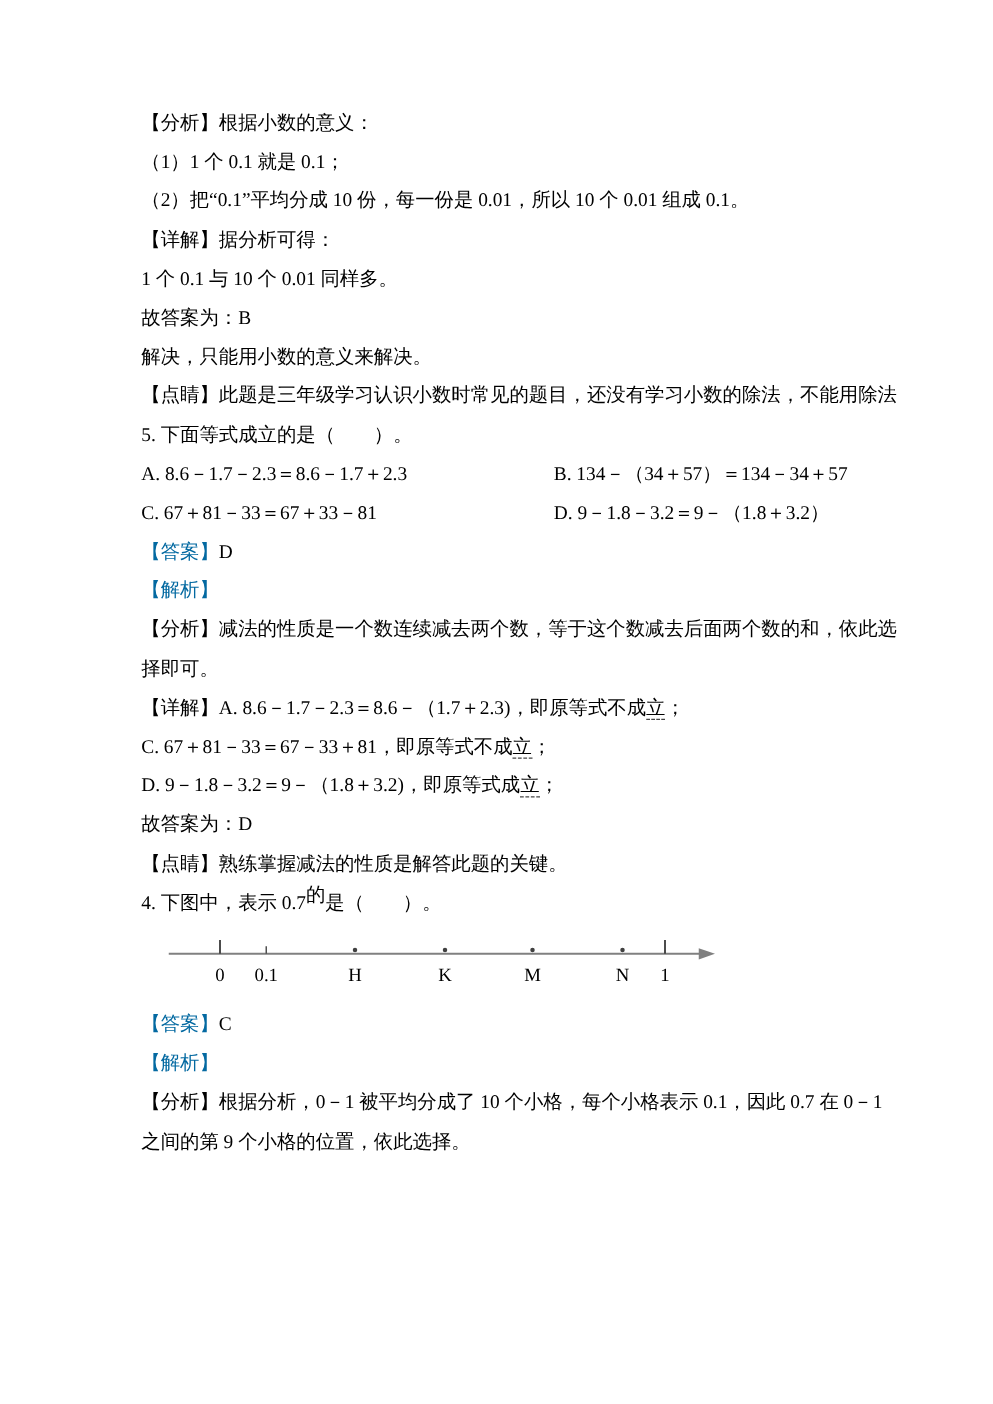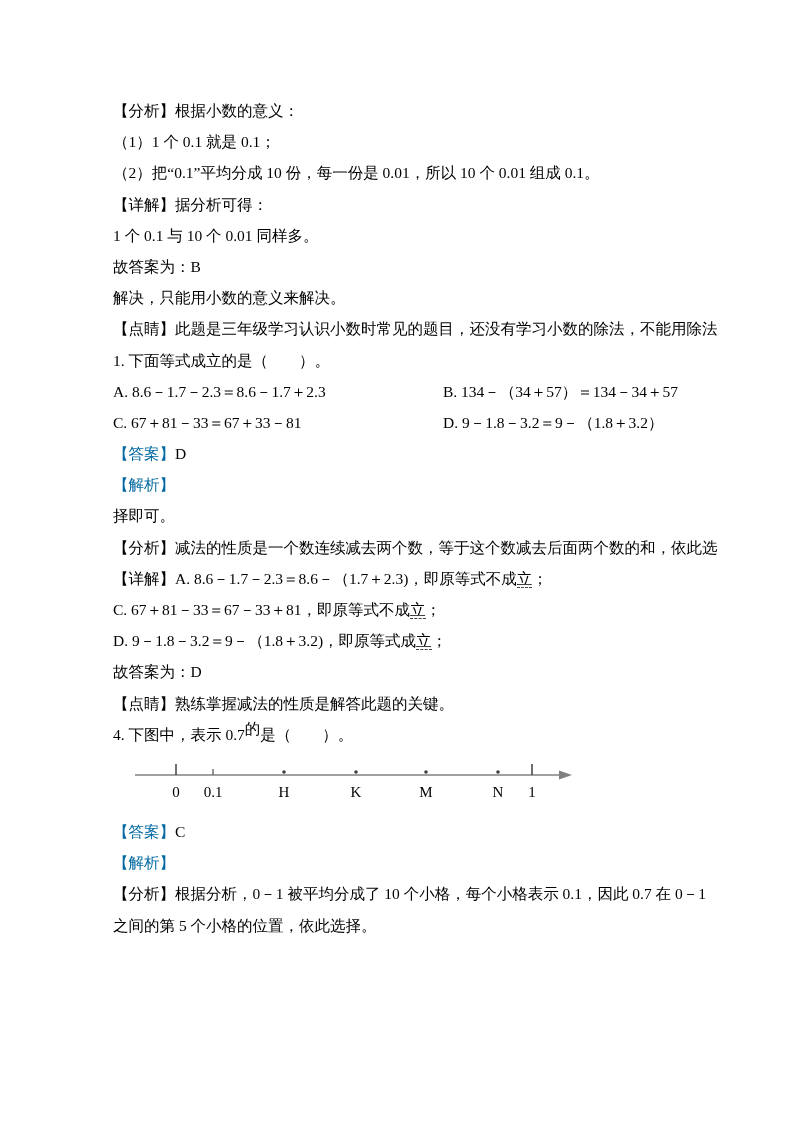--- a/index.html
+++ b/index.html
@@ -9,21 +9,21 @@
   .page {
     position: relative;
     width: 794px; height: 1123px;
     background: #ffffff;
     overflow: hidden;
     font-family: "Liberation Serif", "DejaVu Serif", serif;
     color: #000000;
   }
   .content {
     position: absolute;
-    left: 113px; top: 95px; width: 600px;
+    left: 113px; top: 83px; width: 600px;
     font-size: 15.5px;
   }
   .ln {
     height: 31.2px;
     line-height: 31.2px;
     white-space: nowrap;
   }
   .blue { color: #0369a1; }
   .ul-dash { border-bottom: 1px dashed #444444; }
   .sup { position: relative; top: -6px; }
@@ -50,35 +50,35 @@
 
     <div class="ln">【分析】根据小数的意义：</div>
     <div class="ln">（1）1 个 0.1 就是 0.1；</div>
     <div class="ln">（2）把“0.1”平均分成 10 份，每一份是 0.01，所以 10 个 0.01 组成 0.1。</div>
     <div class="ln">【详解】据分析可得：</div>
     <div class="ln">1 个 0.1 与 10 个 0.01 同样多。</div>
     <div class="ln">故答案为：B</div>
     <div class="ln">解决，只能用小数的意义来解决。</div>
     <div class="ln">【点睛】此题是三年级学习认识小数时常见的题目，还没有学习小数的除法，不能用除法</div>
 
-    <div class="ln">1. 下面等式成立的是（　　）。</div>
+    <div class="ln">5. 下面等式成立的是（　　）。</div>
     <div class="ln row2">
       <span class="col-a">A. 8.6－1.7－2.3＝8.6－1.7＋2.3</span><span>B. 134－（34＋57）＝134－34＋57</span>
     </div>
     <div class="ln row2">
       <span class="col-a">C. 67＋81－33＝67＋33－81</span><span>D. 9－1.8－3.2＝9－（1.8＋3.2）</span>
     </div>
     <div class="ln">
       <span class="blue">【答案】</span><span>D</span>
     </div>
     <div class="ln">
       <span class="blue">【解析】</span>
     </div>
+    <div class="ln">【分析】减法的性质是一个数连续减去两个数，等于这个数减去后面两个数的和，依此选</div>
     <div class="ln">择即可。</div>
-    <div class="ln">【分析】减法的性质是一个数连续减去两个数，等于这个数减去后面两个数的和，依此选</div>
     <div class="ln">
       <span>【详解】A. 8.6－1.7－2.3＝8.6－（1.7＋2.3)，即原等式不成</span><span class="ul-dash">立</span><span>；</span>
     </div>
     <div class="ln">
       <span>C. 67＋81－33＝67－33＋81，即原等式不成</span><span class="ul-dash">立</span><span>；</span>
     </div>
     <div class="ln">
       <span>D. 9－1.8－3.2＝9－（1.8＋3.2)，即原等式成</span><span class="ul-dash">立</span><span>；</span>
     </div>
     <div class="ln">故答案为：D</div>
@@ -117,16 +117,16 @@
     </div>
 
 
     <div class="ln">
       <span class="blue">【答案】</span><span>C</span>
     </div>
     <div class="ln">
       <span class="blue">【解析】</span>
     </div>
     <div class="ln">【分析】根据分析，0－1 被平均分成了 10 个小格，每个小格表示 0.1，因此 0.7 在 0－1</div>
-    <div class="ln">之间的第 5 个小格的位置，依此选择。</div>
+    <div class="ln">之间的第 9 个小格的位置，依此选择。</div>
 
   </div>
 </div>
 
 </body></html>

